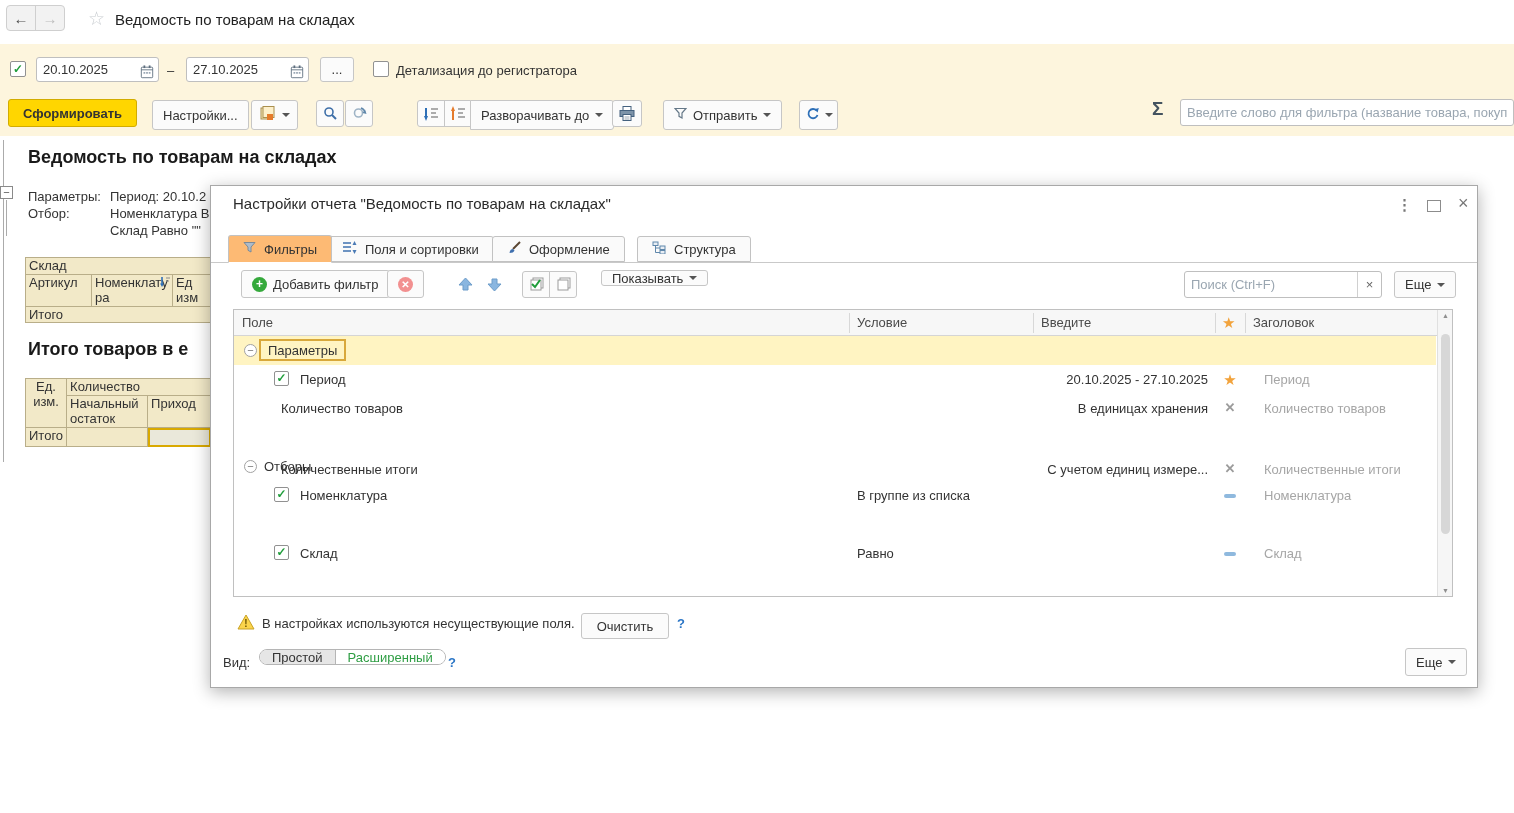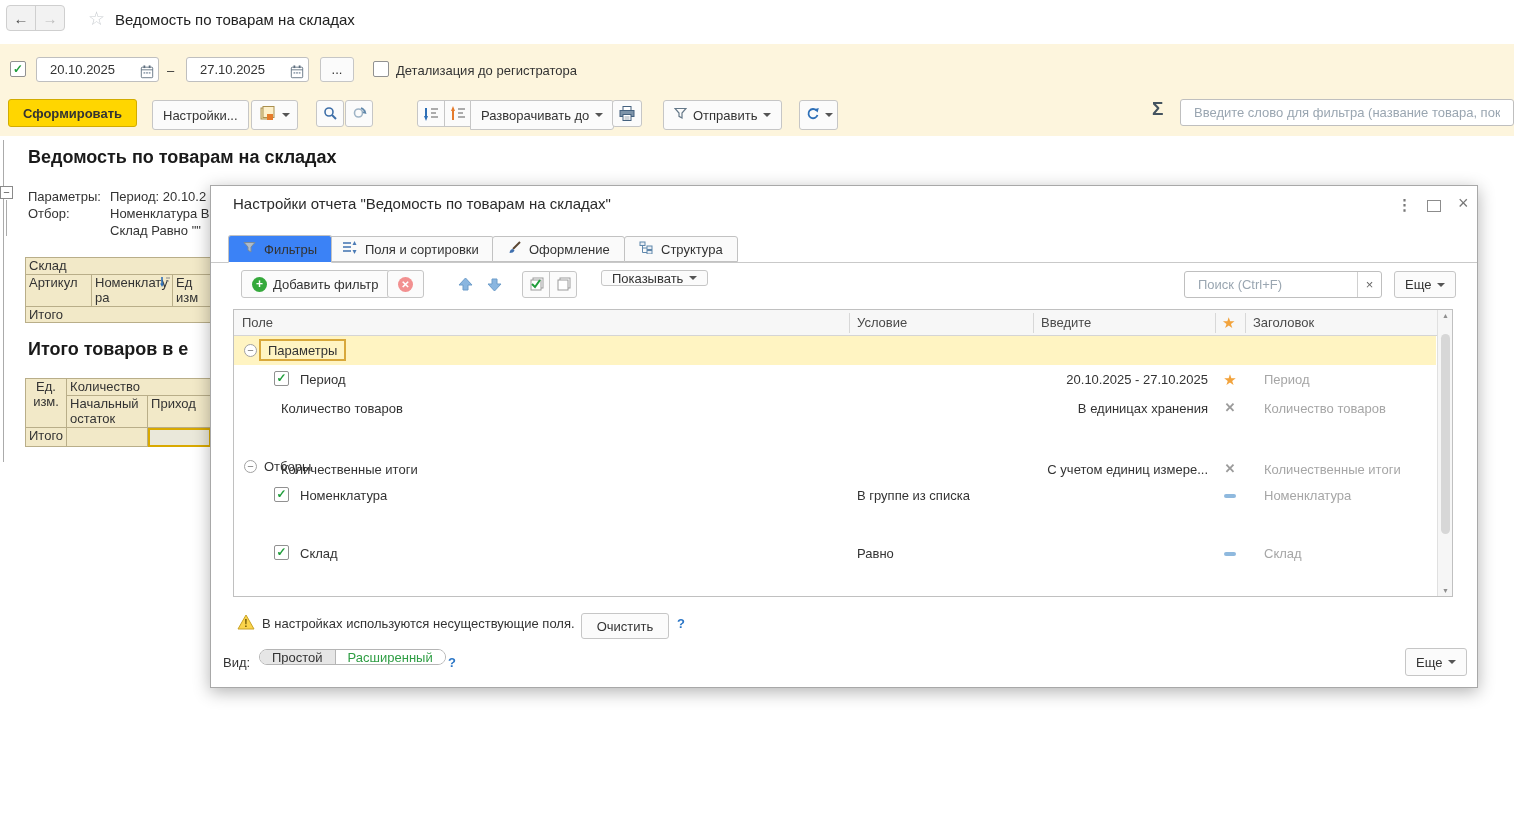--- a/index.html
+++ b/index.html
@@ -13,21 +13,21 @@
   
   .btn {
     position:absolute; display:flex; align-items:center; justify-content:center;
     gap:6px; background:#fbfbfb; border:1px solid #c6c6c6; border-radius:3px;
     height:30px; padding:0 10px; color:#333; white-space:nowrap; cursor:default;
   }
   .btn-yellow { background:#ffd600; border-color:#d2ac00; font-weight:bold; }
   .caret { width:0; height:0; border-left:4px solid transparent; border-right:4px solid transparent; border-top:4px solid #555; display:inline-block; }
   .cbx { position:absolute; width:16px; height:16px; background:#fff; border:1px solid #919191; border-radius:2px; text-align:center; line-height:14px; font-size:12px; font-weight:bold; color:#1f9d3a; }
   .cbx-sm { width:15px; height:15px; line-height:13px; }
-  .input { position:absolute; background:#fff; border:1px solid #bfbfbf; border-radius:3px; font-family:"Liberation Sans",sans-serif; font-size:13px; color:#333; padding:0 13px; }
+  .input { position:absolute; background:#fff; border:1px solid #bfbfbf; border-radius:3px; font-family:"Liberation Sans",sans-serif; font-size:13px; color:#333; padding:0 6px; }
   .input::placeholder { color:#9aa6b1; }
   .gray { color:#a6a6a6; }
   .sep-v { position:absolute; width:1px; background:#d8d8d8; }
 
   
   .topbar { position:absolute; left:0; top:0; width:1514px; height:44px; background:#fff; }
   .navgrp { position:absolute; left:6px; top:5px; width:59px; height:26px; background:#f2f2f2; border:1px solid #cfcfcf; border-radius:4px; display:flex; }
   .navgrp .nb { flex:1; display:flex; align-items:center; justify-content:center; font-size:15px; }
   .navgrp .nb:first-child { border-right:1px solid #cfcfcf; color:#4a4a4a; }
   .navgrp .nb:last-child { color:#bcbcbc; }
@@ -43,21 +43,21 @@
   .beige-tbl td { background:#f2e9c8; border:1px solid #b9ae89; font-size:13px; padding:0 3px; vertical-align:top; line-height:15px; }
   .margin-line { position:absolute; width:1px; background:#ababab; }
   .grp-box { position:absolute; width:13px; height:13px; border:1px solid #8a8a8a; background:#fff; font-size:11px; line-height:11px; text-align:center; color:#555; }
 
   
   .dialog { position:absolute; left:210px; top:185px; width:1268px; height:503px; background:#fff; border:1px solid #a8a8a8; box-shadow:0 4px 16px rgba(0,0,0,.3); z-index:10; }
   .dlg-title { position:absolute; left:22px; top:9px; font-size:15px; color:#2b2b2b; }
   .dlg-ctl { position:absolute; color:#777; }
   .tabline { position:absolute; left:0; top:76px; width:1266px; height:1px; background:#c9c9c9; }
   .tab { position:absolute; display:flex; align-items:center; gap:8px; padding:0 14px; height:26px; top:50px; background:#fafafa; border:1px solid #c2c2c2; border-radius:3px 3px 0 0; color:#333; }
-  .tab.active { background:#3b82f6; height:28px; top:49px; border-bottom:1px solid #fff; z-index:2; }
+  .tab.active { background:#fdba74; height:28px; top:49px; border-bottom:1px solid #fff; z-index:2; }
 
   .dlg-tbl { position:absolute; left:22px; top:123px; width:1220px; height:288px; border:1px solid #c0c0c0; background:#fff; }
   .dlg-thead { position:absolute; left:0; top:0; width:100%; height:26px; background:#f7f7f7; border-bottom:1px solid #d5d5d5; color:#4a4a4a; }
   .dlg-thead span { position:absolute; top:5px; }
   .trow { position:absolute; left:0; width:1202px; height:29px; }
   .trow.sel { background:#fff4c2; }
   .cell { position:absolute; top:7px; white-space:nowrap; }
   .c-cond { left:623px; }
   .c-val { left:799px; width:175px; text-align:right; }
   .c-mark { left:981px; width:30px; text-align:center; top:6px; }
@@ -284,21 +284,21 @@
         </svg></span>
     <span>Поля и сортировки</span>
   </div>
   <div class="tab" style="left:281px;">
     <span><svg width="14" height="13" viewBox="0 0 14 13">
           <line x1="13" y1="1" x2="6" y2="8" stroke="#5a4632" stroke-width="2"></line>
           <path d="M6 8 Q3 8 2.5 12 Q6.5 12 7.5 9.5 Z" fill="#3f6fae"></path>
         </svg></span>
     <span>Оформление</span>
   </div>
-  <div class="tab" style="left:413px;">
+  <div class="tab" style="left:426px;">
     <span><svg width="14" height="13" viewBox="0 0 14 13">
           <rect x="1" y="1" width="5" height="3.5" fill="#e9eef4" stroke="#5f87ab"></rect>
           <rect x="8" y="5" width="5" height="3.5" fill="#e9eef4" stroke="#5f87ab"></rect>
           <rect x="8" y="9.5" width="5" height="3.5" fill="#e9eef4" stroke="#5f87ab"></rect>
           <path d="M3.5 4.5 V7 H8 M3.5 7 V11.5 H8" fill="none" stroke="#5f87ab"></path>
         </svg></span>
     <span>Структура</span>
   </div>
 
   <div class="btn" style="left:30px; top:84px; height:28px;">

